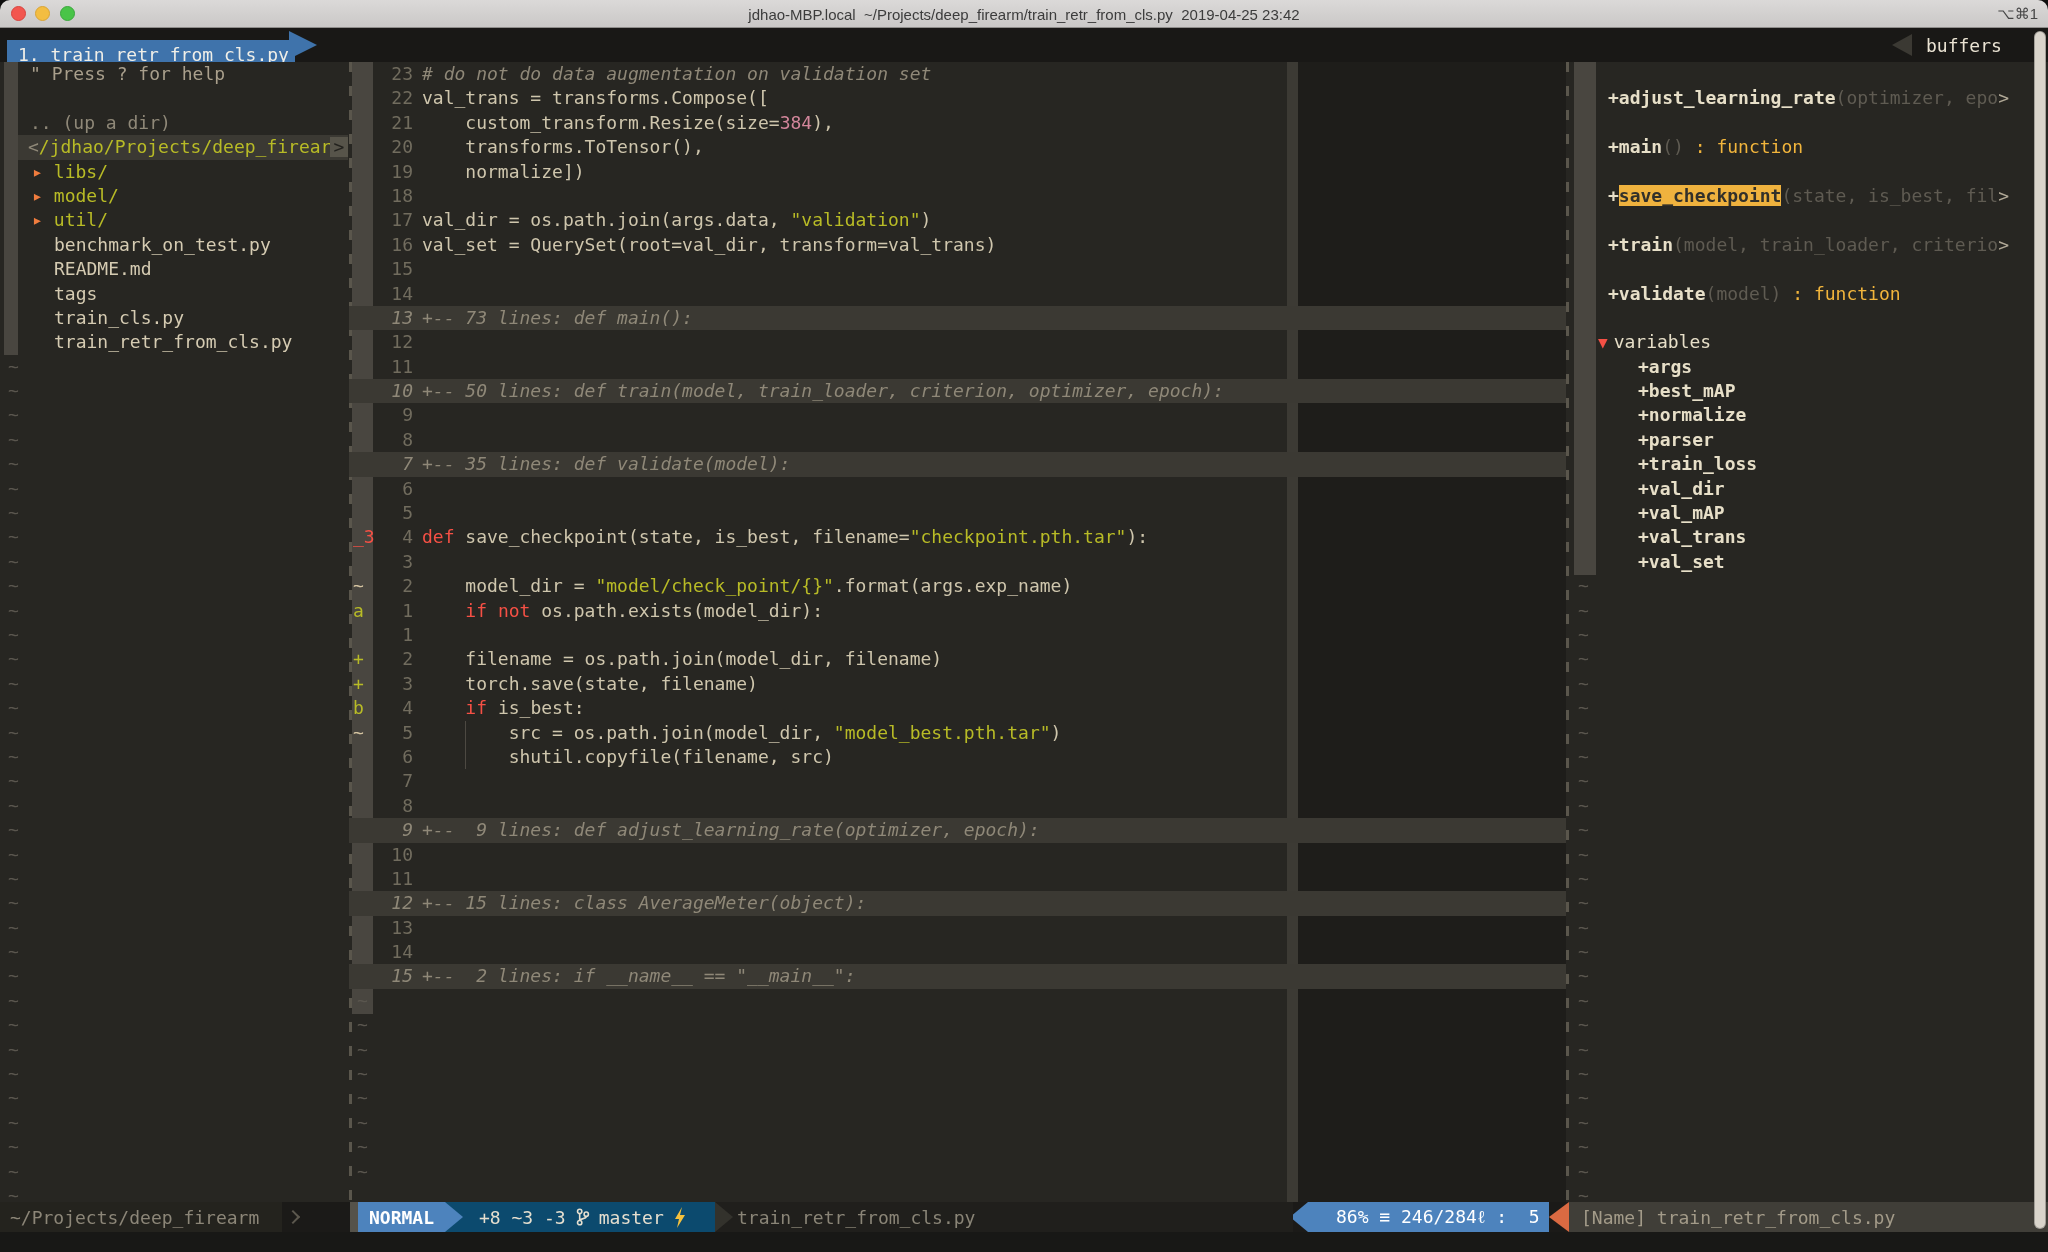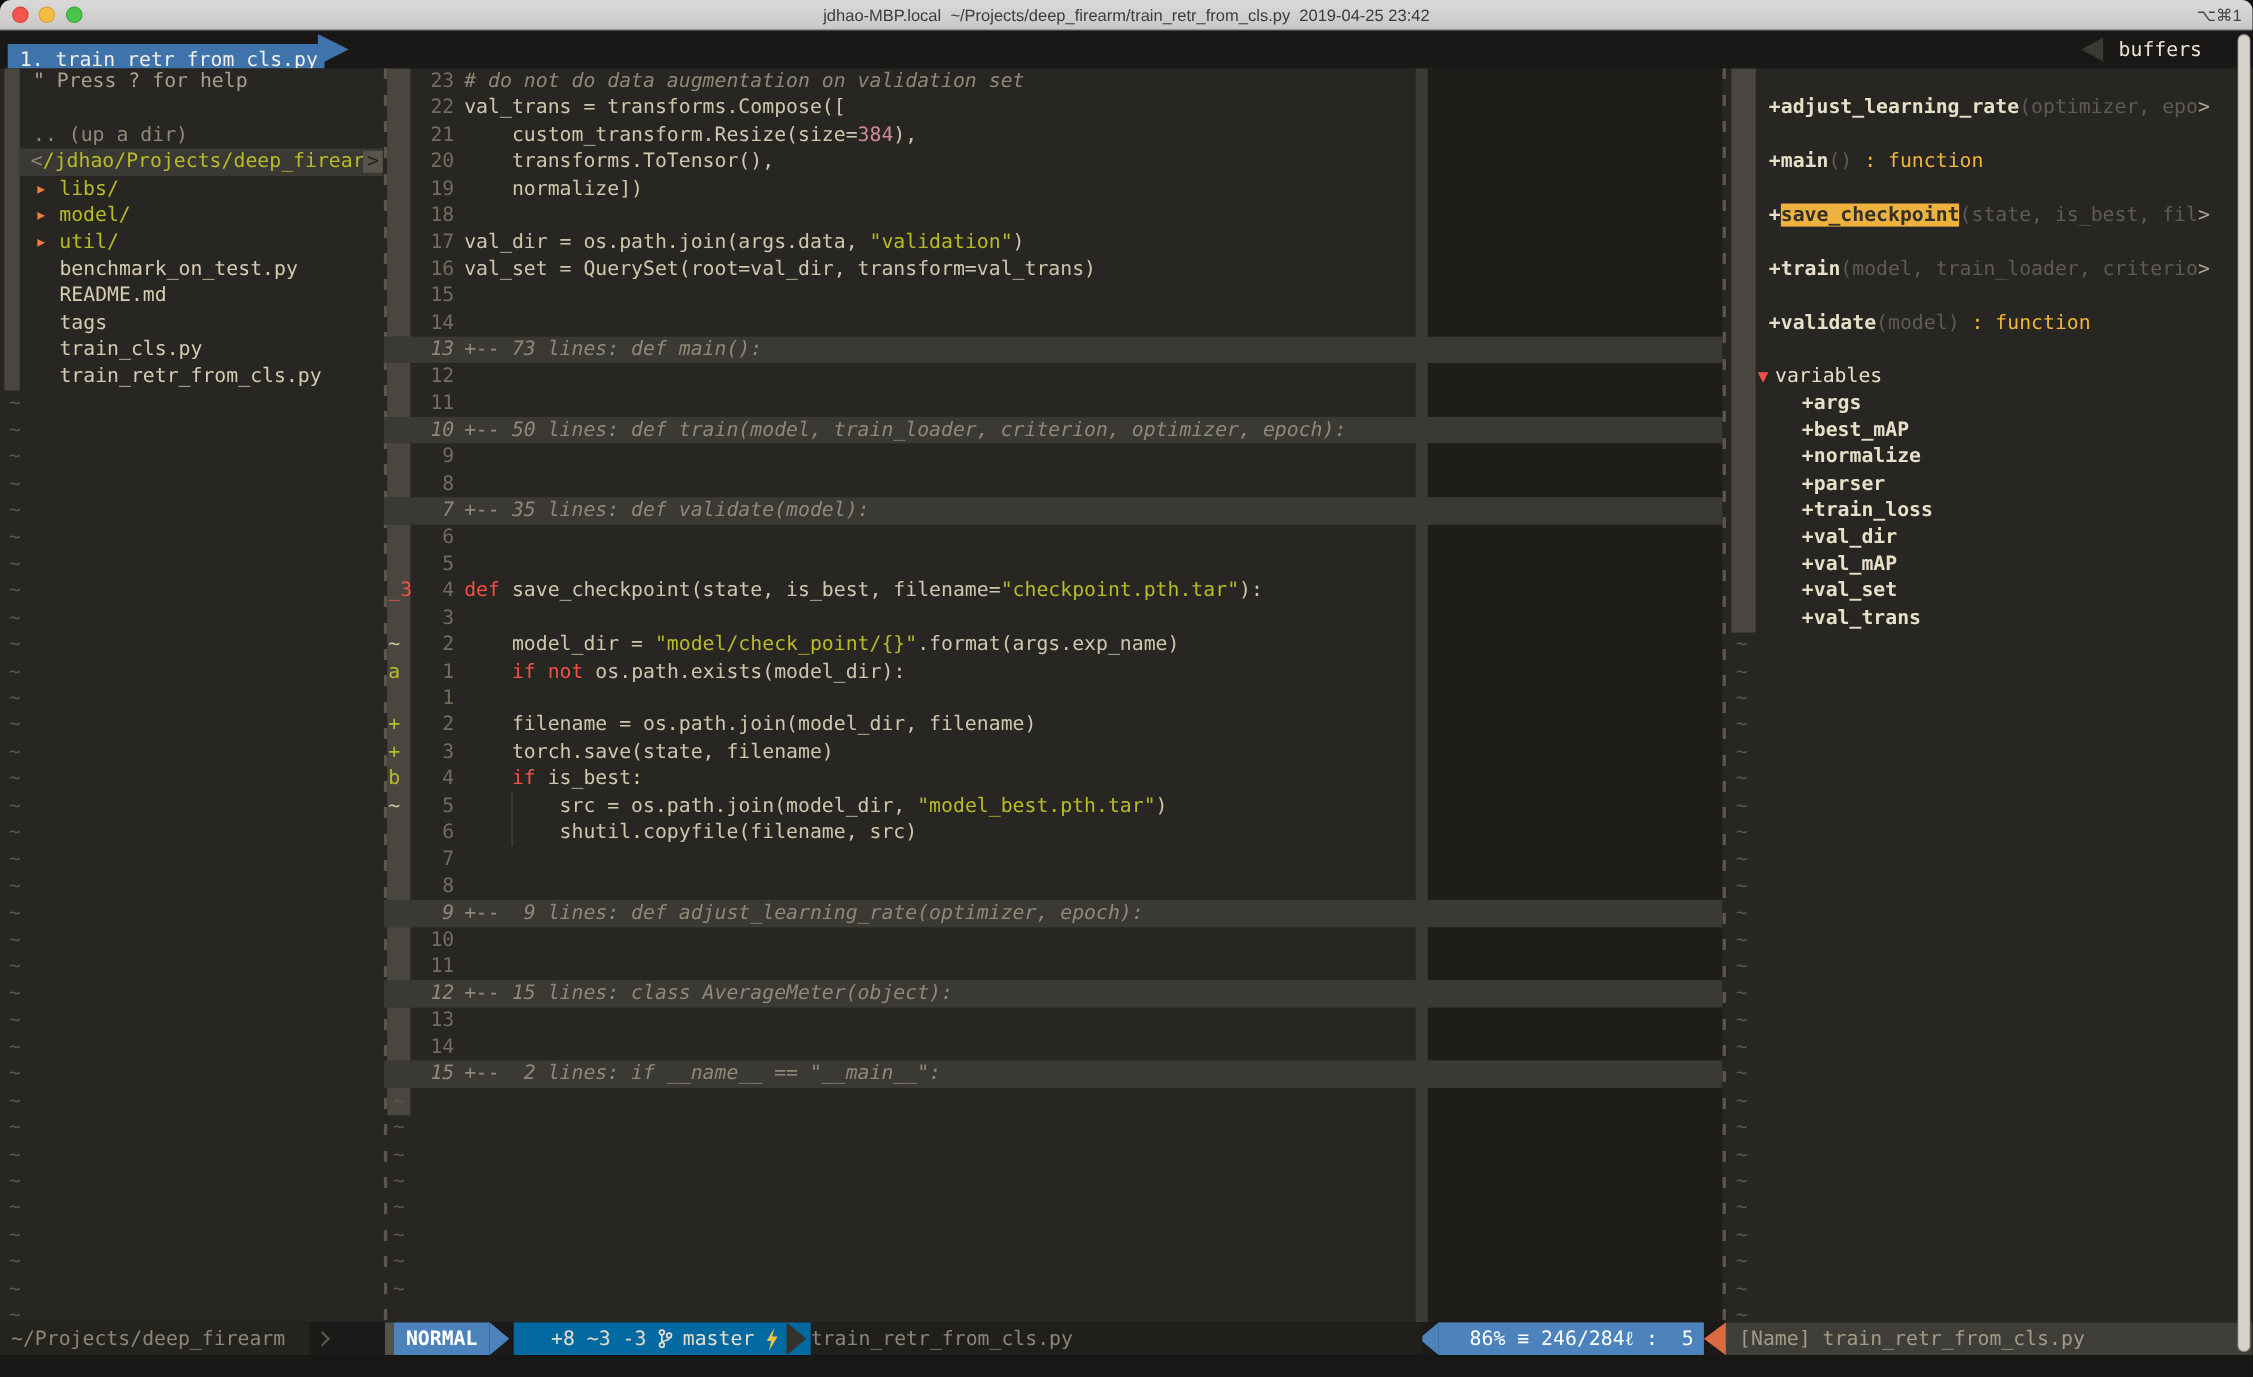--- a/index.html
+++ b/index.html
@@ -80,21 +80,21 @@
   
   #statusline{position:absolute;left:0;top:1202px;width:2048px;height:30px;background:#1b1a18;overflow:hidden;}
   .seg{position:absolute;top:0;height:30px;display:flex;align-items:center;white-space:pre;}
   #seg-cwd{left:0;width:282px;background:#24231e;color:#8c8678;padding-left:10px;}
   .chev{display:inline-block;width:10px;height:10px;border-top:2px solid #5c584e;border-right:2px solid #5c584e;}
   #chev-cwd{position:absolute;left:288px;top:10px;transform:rotate(45deg);}
   #seg-sliver{left:350px;width:8px;background:#55524a;height:30px;position:absolute;}
   #seg-mode{left:358px;width:87px;background:#4d83bd;color:#ffffff;font-weight:bold;justify-content:center;}
   #arr-mode{position:absolute;left:445px;top:0;width:0;height:0;
      border-left:18px solid #4d83bd;border-top:15px solid transparent;border-bottom:15px solid transparent;z-index:3;}
-  #seg-git{left:467px;width:270px;background:#0369a1;color:#e6dfcf;padding-left:34px;gap:9px;z-index:2;}
+  #seg-git{left:445px;width:270px;background:#0c4a6e;color:#e6dfcf;padding-left:34px;gap:9px;z-index:2;}
   #arr-git{position:absolute;left:715px;top:0;width:0;height:0;
      border-left:18px solid #33322c;border-top:15px solid transparent;border-bottom:15px solid transparent;z-index:2;}
   #seg-file{left:715px;width:578px;background:#201f1c;color:#8a8577;padding-left:22px;z-index:1;}
   #seg-ft{left:1056px;width:84px;background:#201f1c;color:#8a8577;}
   #chev-enc{position:absolute;left:1143px;top:10px;transform:rotate(-135deg);}
   #seg-enc{left:1160px;width:130px;background:#201f1c;color:#ddd5c0;}
   #arr-pos{position:absolute;left:1290px;top:0;width:0;height:0;
      border-right:18px solid #4d83bd;border-top:15px solid transparent;border-bottom:15px solid transparent;}
   #seg-pos{left:1308px;width:241px;background:#4d83bd;color:#ffffff;padding-left:28px;}
   #arr-name{position:absolute;left:1549px;top:0;width:0;height:0;
@@ -251,22 +251,22 @@
           <div class="row"><span class="tb-func"><span>+validate</span><span class="tb-args">(model)</span><span class="tb-kind"> : function</span></span></div>
           <div class="row"></div>
           <div class="row"><span class="tb-section"><span class="tb-caret">▼</span><span class="tb-seclabel">variables</span></span></div>
           <div class="row"><span class="tb-var">+args</span></div>
           <div class="row"><span class="tb-var">+best_mAP</span></div>
           <div class="row"><span class="tb-var">+normalize</span></div>
           <div class="row"><span class="tb-var">+parser</span></div>
           <div class="row"><span class="tb-var">+train_loss</span></div>
           <div class="row"><span class="tb-var">+val_dir</span></div>
           <div class="row"><span class="tb-var">+val_mAP</span></div>
+          <div class="row"><span class="tb-var">+val_trans</span></div>
           <div class="row"><span class="tb-var">+val_set</span></div>
-          <div class="row"><span class="tb-var">+val_trans</span></div>
           <div class="row"><span class="tilde">~</span></div>
           <div class="row"><span class="tilde">~</span></div>
           <div class="row"><span class="tilde">~</span></div>
           <div class="row"><span class="tilde">~</span></div>
           <div class="row"><span class="tilde">~</span></div>
           <div class="row"><span class="tilde">~</span></div>
           <div class="row"><span class="tilde">~</span></div>
           <div class="row"><span class="tilde">~</span></div>
           <div class="row"><span class="tilde">~</span></div>
           <div class="row"><span class="tilde">~</span></div>

